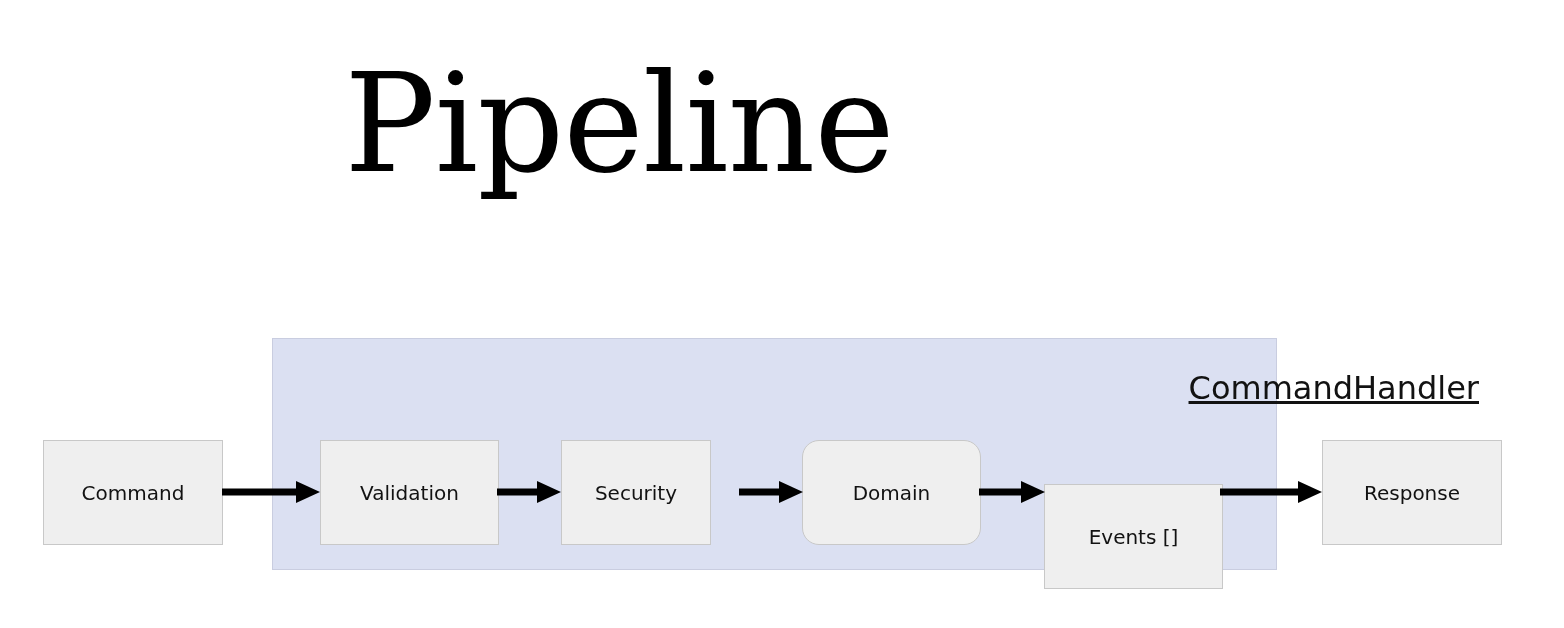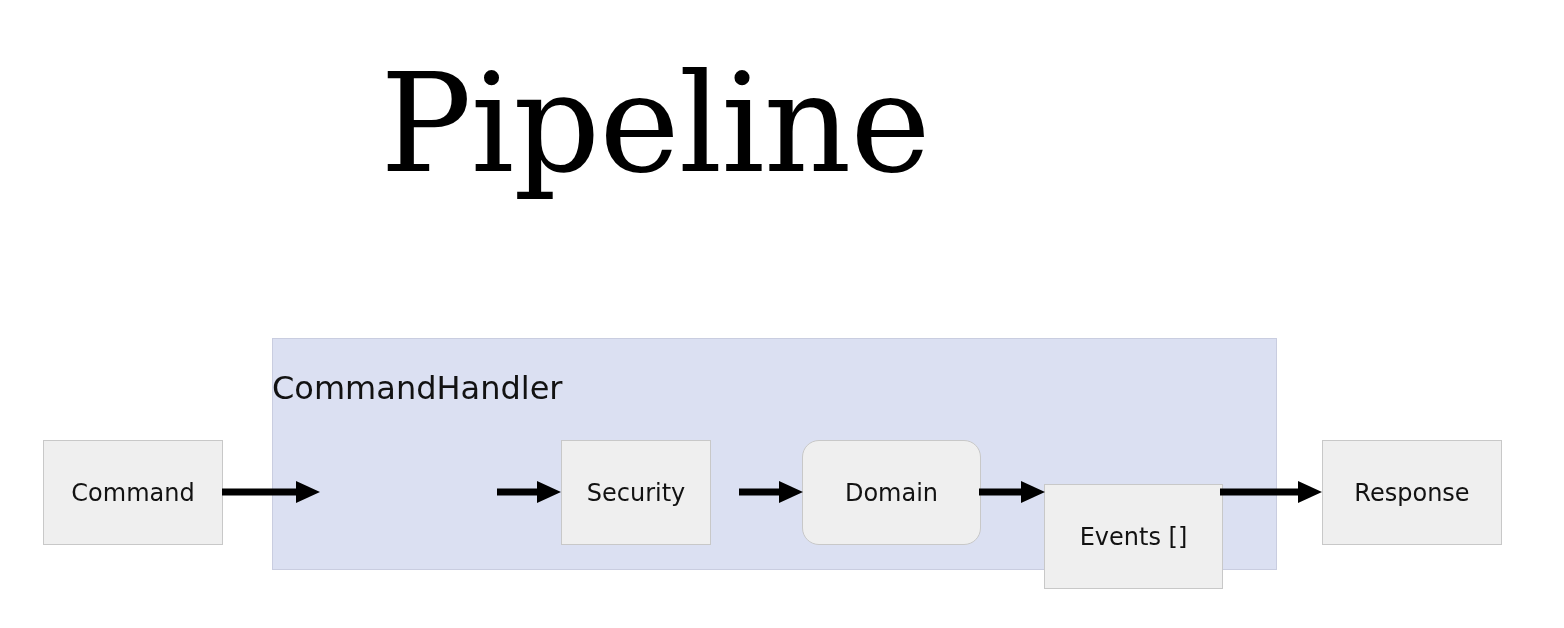--- a/index.html
+++ b/index.html
@@ -26,62 +26,62 @@
     top: 56px;
     width: 1238px;
     text-align: center;
     font-family: "DejaVu Serif", "Liberation Serif", serif;
     font-size: 136px;
     line-height: 1.0;
     font-weight: 400;
     color: #000000;
     letter-spacing: -1px;
     white-space: nowrap;
-    margin-left: 36px;
   }
 
   
   #commandhandler-group {
     position: absolute;
     left: 272px;
     top: 338px;
     width: 1005px;
     height: 232px;
     background: #dbe0f2;
     border: 1px solid #c9cde0;
     box-sizing: border-box;
   }
   #commandhandler-label {
     position: absolute;
     left: 272px;
     top: 370px;
     width: 1207px;
-    text-align: left;
+    text-align: right;
     font-family: "DejaVu Sans", "Liberation Sans", sans-serif;
     font-size: 32px;
     line-height: 36px;
     color: #121212;
     white-space: nowrap;
+    text-decoration: underline;
   }
 
   
   .node {
     position: absolute;
     top: 440px;
     height: 105px;
     background: #efefef;
     border: 1px solid #c8c8c8;
     box-sizing: border-box;
     display: flex;
     align-items: center;
     justify-content: center;
   }
   .node-label {
     font-family: "DejaVu Sans", "Liberation Sans", sans-serif;
-    font-size: 24px;
+    font-size: 20px;
     line-height: 34px;
     color: #121212;
     white-space: nowrap;
     text-align: center;
   }
 
   #node-command   { left: 43px;   width: 180px; }
   #node-validation{ left: 320px;  width: 179px; }
   #node-security  { left: 561px;  width: 150px; }
   #node-domain    { left: 802px;  width: 179px; border-radius: 17px; }
@@ -109,20 +109,23 @@
 
   <div id="diagram-title">Pipeline</div>
 
   <div id="commandhandler-group"></div>
   <div id="commandhandler-label">CommandHandler</div>
 
   <div class="node" id="node-command">
     <span class="node-label">Command</span>
   </div>
 
+  <div class="node" id="node-validation">
+    <span class="node-label">Validation</span>
+  </div>
 
   <div class="node" id="node-security">
     <span class="node-label">Security</span>
   </div>
 
   <div class="node" id="node-domain">
     <span class="node-label">Domain</span>
   </div>
 
   <div class="node" id="node-events">

